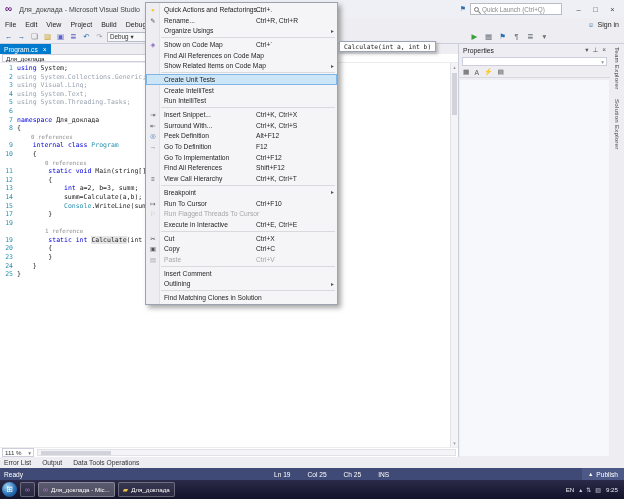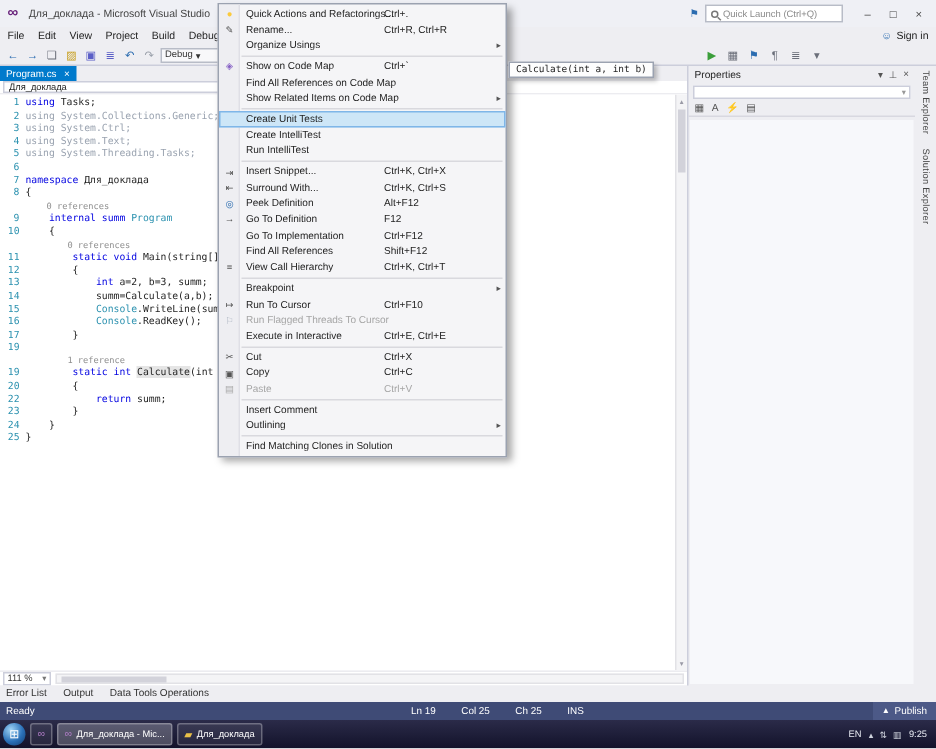--- a/index.html
+++ b/index.html
@@ -177,44 +177,42 @@
 
   <div class="navbar">
     <span class="nav-combo" style="width:160px">
       <span>Для_доклада</span>
       <span class="dd" style="margin-left:auto">▾</span>
     </span>
   </div>
 
   <div class="editor">
     <div class="code-col">
-        <div class="code-row"><span class="gutter">1</span><span class="code"><span class="tok-kw">using</span><span class="tok-pl"> Tasks;</span></span></div>
+        <div class="code-row"><span class="gutter">1</span><span class="code"><span class="tok-kw">using</span><span class="tok-pl"> System;</span></span></div>
         <div class="code-row"><span class="gutter">2</span><span class="code"><span class="tok-dim">using System.Collections.Generic;</span></span></div>
-        <div class="code-row"><span class="gutter">3</span><span class="code"><span class="tok-dim">using System.Ctrl;</span></span></div>
+        <div class="code-row"><span class="gutter">3</span><span class="code"><span class="tok-dim">using Visual.Linq;</span></span></div>
         <div class="code-row"><span class="gutter">4</span><span class="code"><span class="tok-dim">using System.Text;</span></span></div>
         <div class="code-row"><span class="gutter">5</span><span class="code"><span class="tok-dim">using System.Threading.Tasks;</span></span></div>
         <div class="code-row"><span class="gutter">6</span><span class="code"></span></div>
         <div class="code-row"><span class="gutter">7</span><span class="code"><span class="tok-kw">namespace</span><span class="tok-pl"> Для_доклада</span></span></div>
         <div class="code-row"><span class="gutter">8</span><span class="code"><span class="tok-pl">{</span></span></div>
         <div class="code-row"><span class="gutter"></span><span class="code"><span class="lens">    0 references</span></span></div>
-        <div class="code-row"><span class="gutter">9</span><span class="code"><span class="tok-pl">    </span><span class="tok-kw">internal summ</span><span class="tok-ty"> Program</span></span></div>
+        <div class="code-row"><span class="gutter">9</span><span class="code"><span class="tok-pl">    </span><span class="tok-kw">internal class</span><span class="tok-ty"> Program</span></span></div>
         <div class="code-row"><span class="gutter">10</span><span class="code"><span class="tok-pl">    {</span></span></div>
         <div class="code-row"><span class="gutter"></span><span class="code"><span class="lens">        0 references</span></span></div>
         <div class="code-row"><span class="gutter">11</span><span class="code"><span class="tok-pl">        </span><span class="tok-kw">static void</span><span class="tok-pl"> Main(string[] args)</span></span></div>
         <div class="code-row"><span class="gutter">12</span><span class="code"><span class="tok-pl">        {</span></span></div>
         <div class="code-row"><span class="gutter">13</span><span class="code"><span class="tok-pl">            </span><span class="tok-kw">int</span><span class="tok-pl"> a=2, b=3, summ;</span></span></div>
         <div class="code-row"><span class="gutter">14</span><span class="code"><span class="tok-pl">            summ=Calculate(a,b);</span></span></div>
         <div class="code-row"><span class="gutter">15</span><span class="code"><span class="tok-pl">            </span><span class="tok-ty">Console</span><span class="tok-pl">.WriteLine(summ);</span></span></div>
-        <div class="code-row"><span class="gutter">16</span><span class="code"><span class="tok-pl">            </span><span class="tok-ty">Console</span><span class="tok-pl">.ReadKey();</span></span></div>
         <div class="code-row"><span class="gutter">17</span><span class="code"><span class="tok-pl">        }</span></span></div>
         <div class="code-row"><span class="gutter">19</span><span class="code"></span></div>
         <div class="code-row"><span class="gutter"></span><span class="code"><span class="lens">        1 reference</span></span></div>
         <div class="code-row"><span class="gutter">19</span><span class="code"><span class="tok-pl">        </span><span class="tok-kw">static int</span><span class="tok-pl"> </span><span class="tok-sel">Calculate</span><span class="tok-pl">(int a, int b)</span></span></div>
         <div class="code-row"><span class="gutter">20</span><span class="code"><span class="tok-pl">        {</span></span></div>
-        <div class="code-row"><span class="gutter">22</span><span class="code"><span class="tok-pl">            </span><span class="tok-kw">return</span><span class="tok-pl"> summ;</span></span></div>
         <div class="code-row"><span class="gutter">23</span><span class="code"><span class="tok-pl">        }</span></span></div>
         <div class="code-row"><span class="gutter">24</span><span class="code"><span class="tok-pl">    }</span></span></div>
         <div class="code-row"><span class="gutter">25</span><span class="code"><span class="tok-pl">}</span></span></div>
       </div>
     <div class="vscroll">
       <span>▴</span>
       <span>▾</span>
     </div>
     <div class="vthumb"></div>
   </div>

